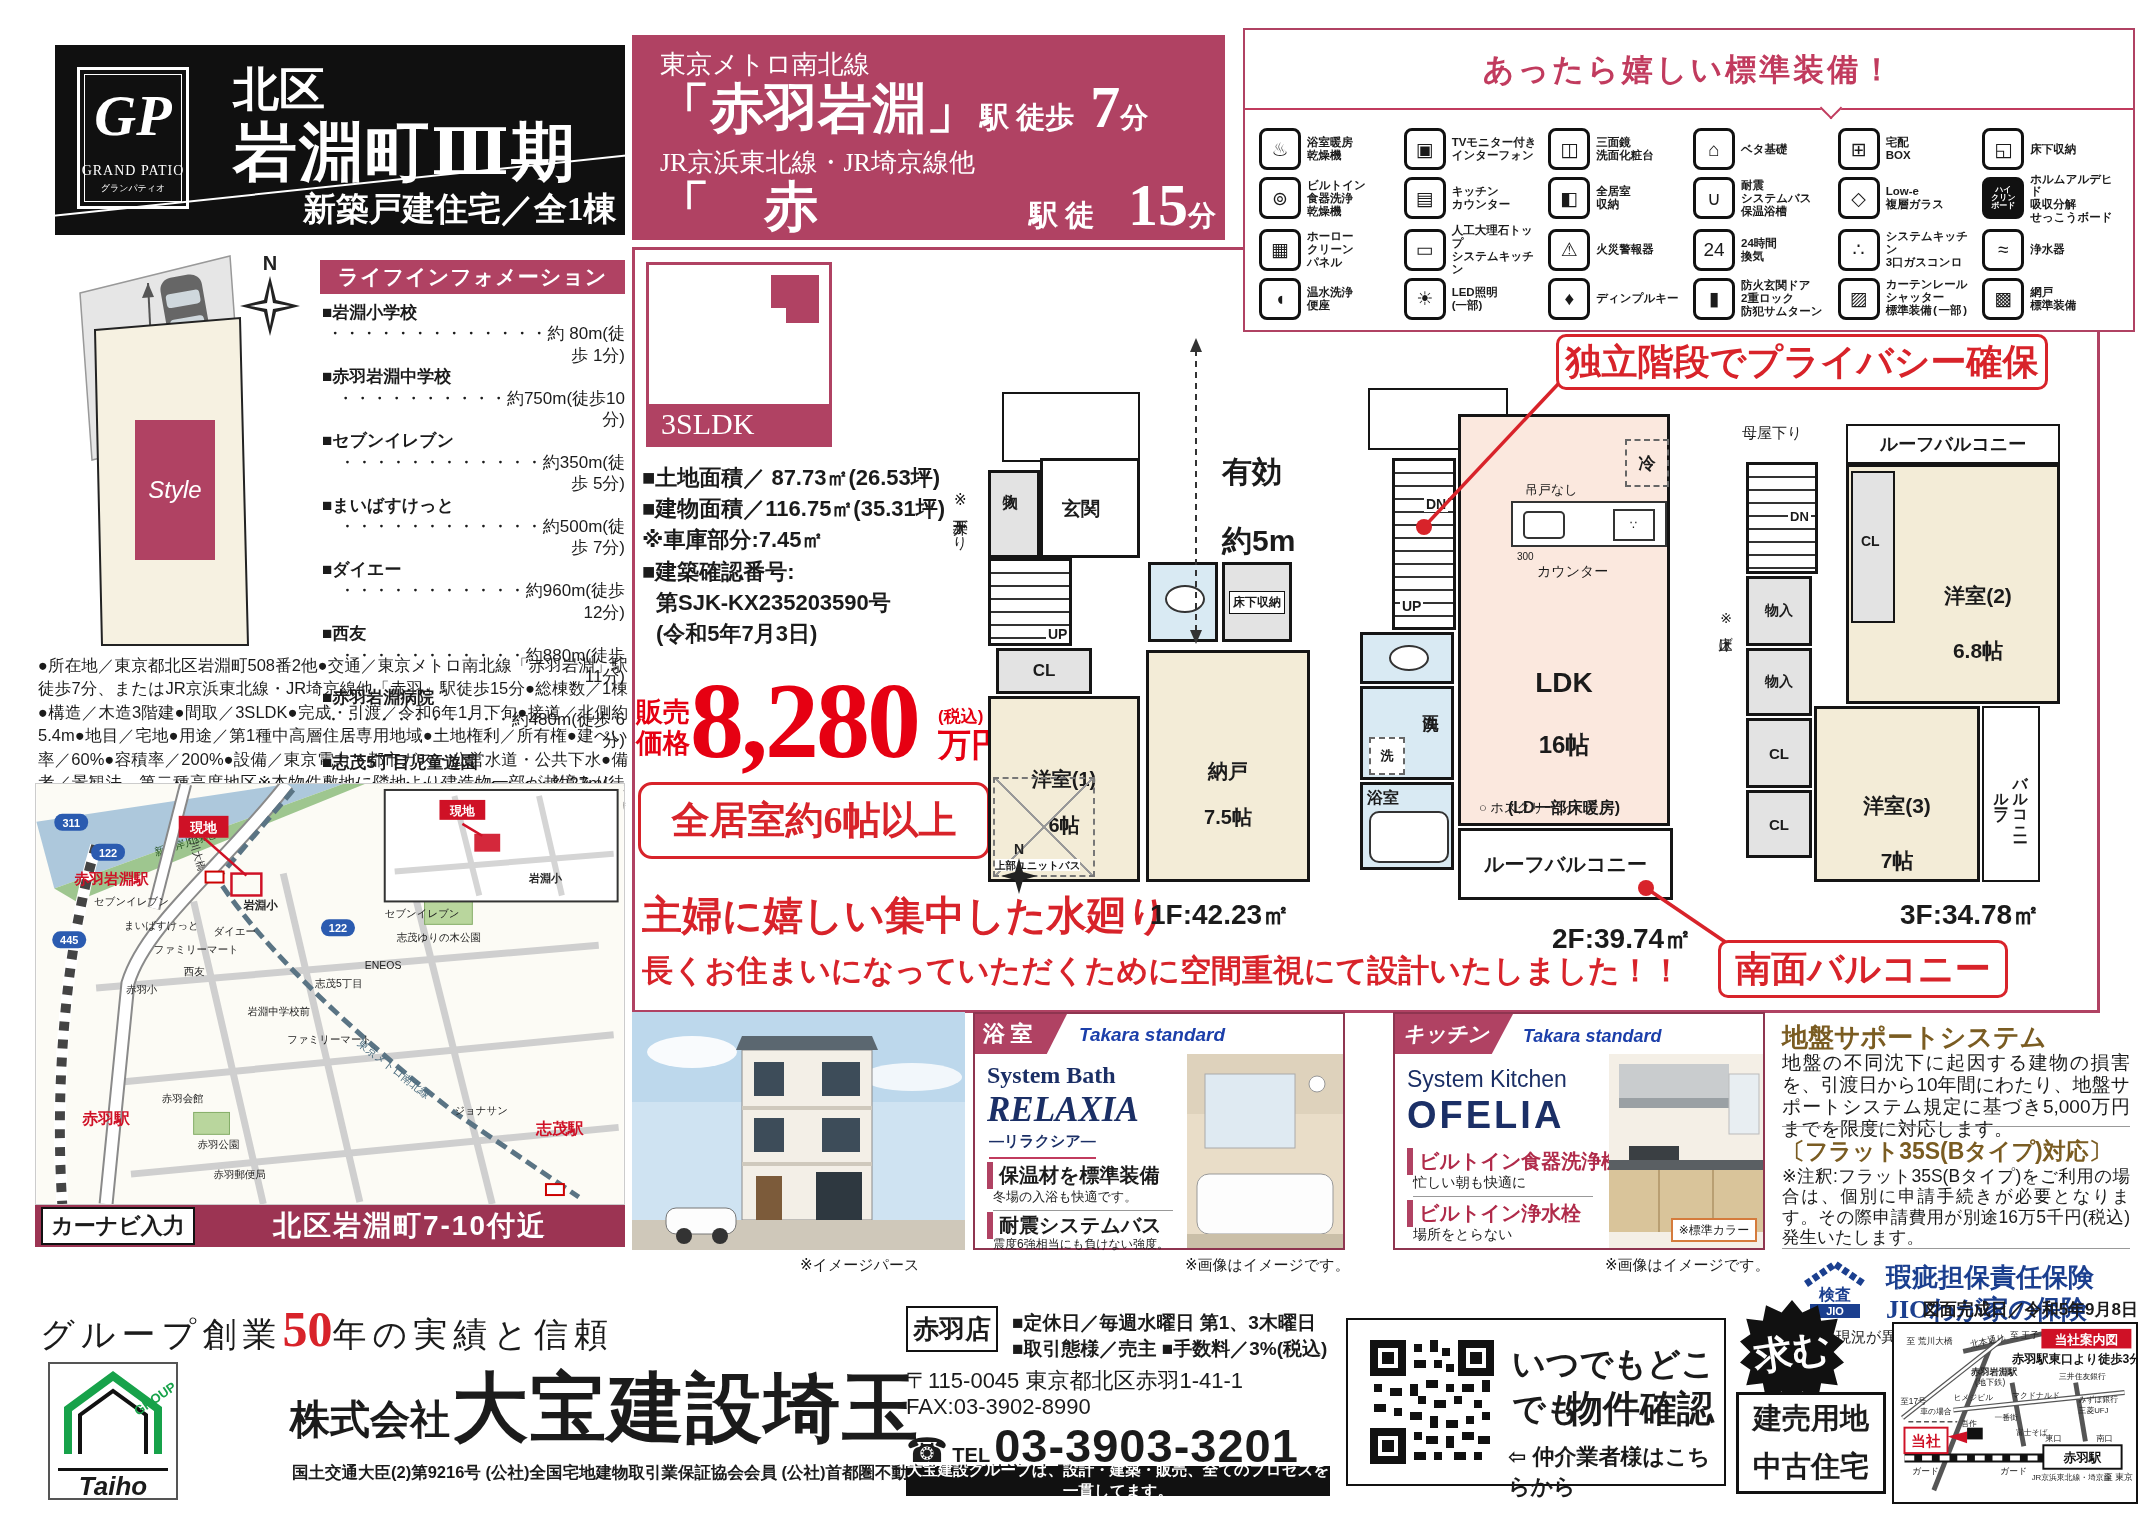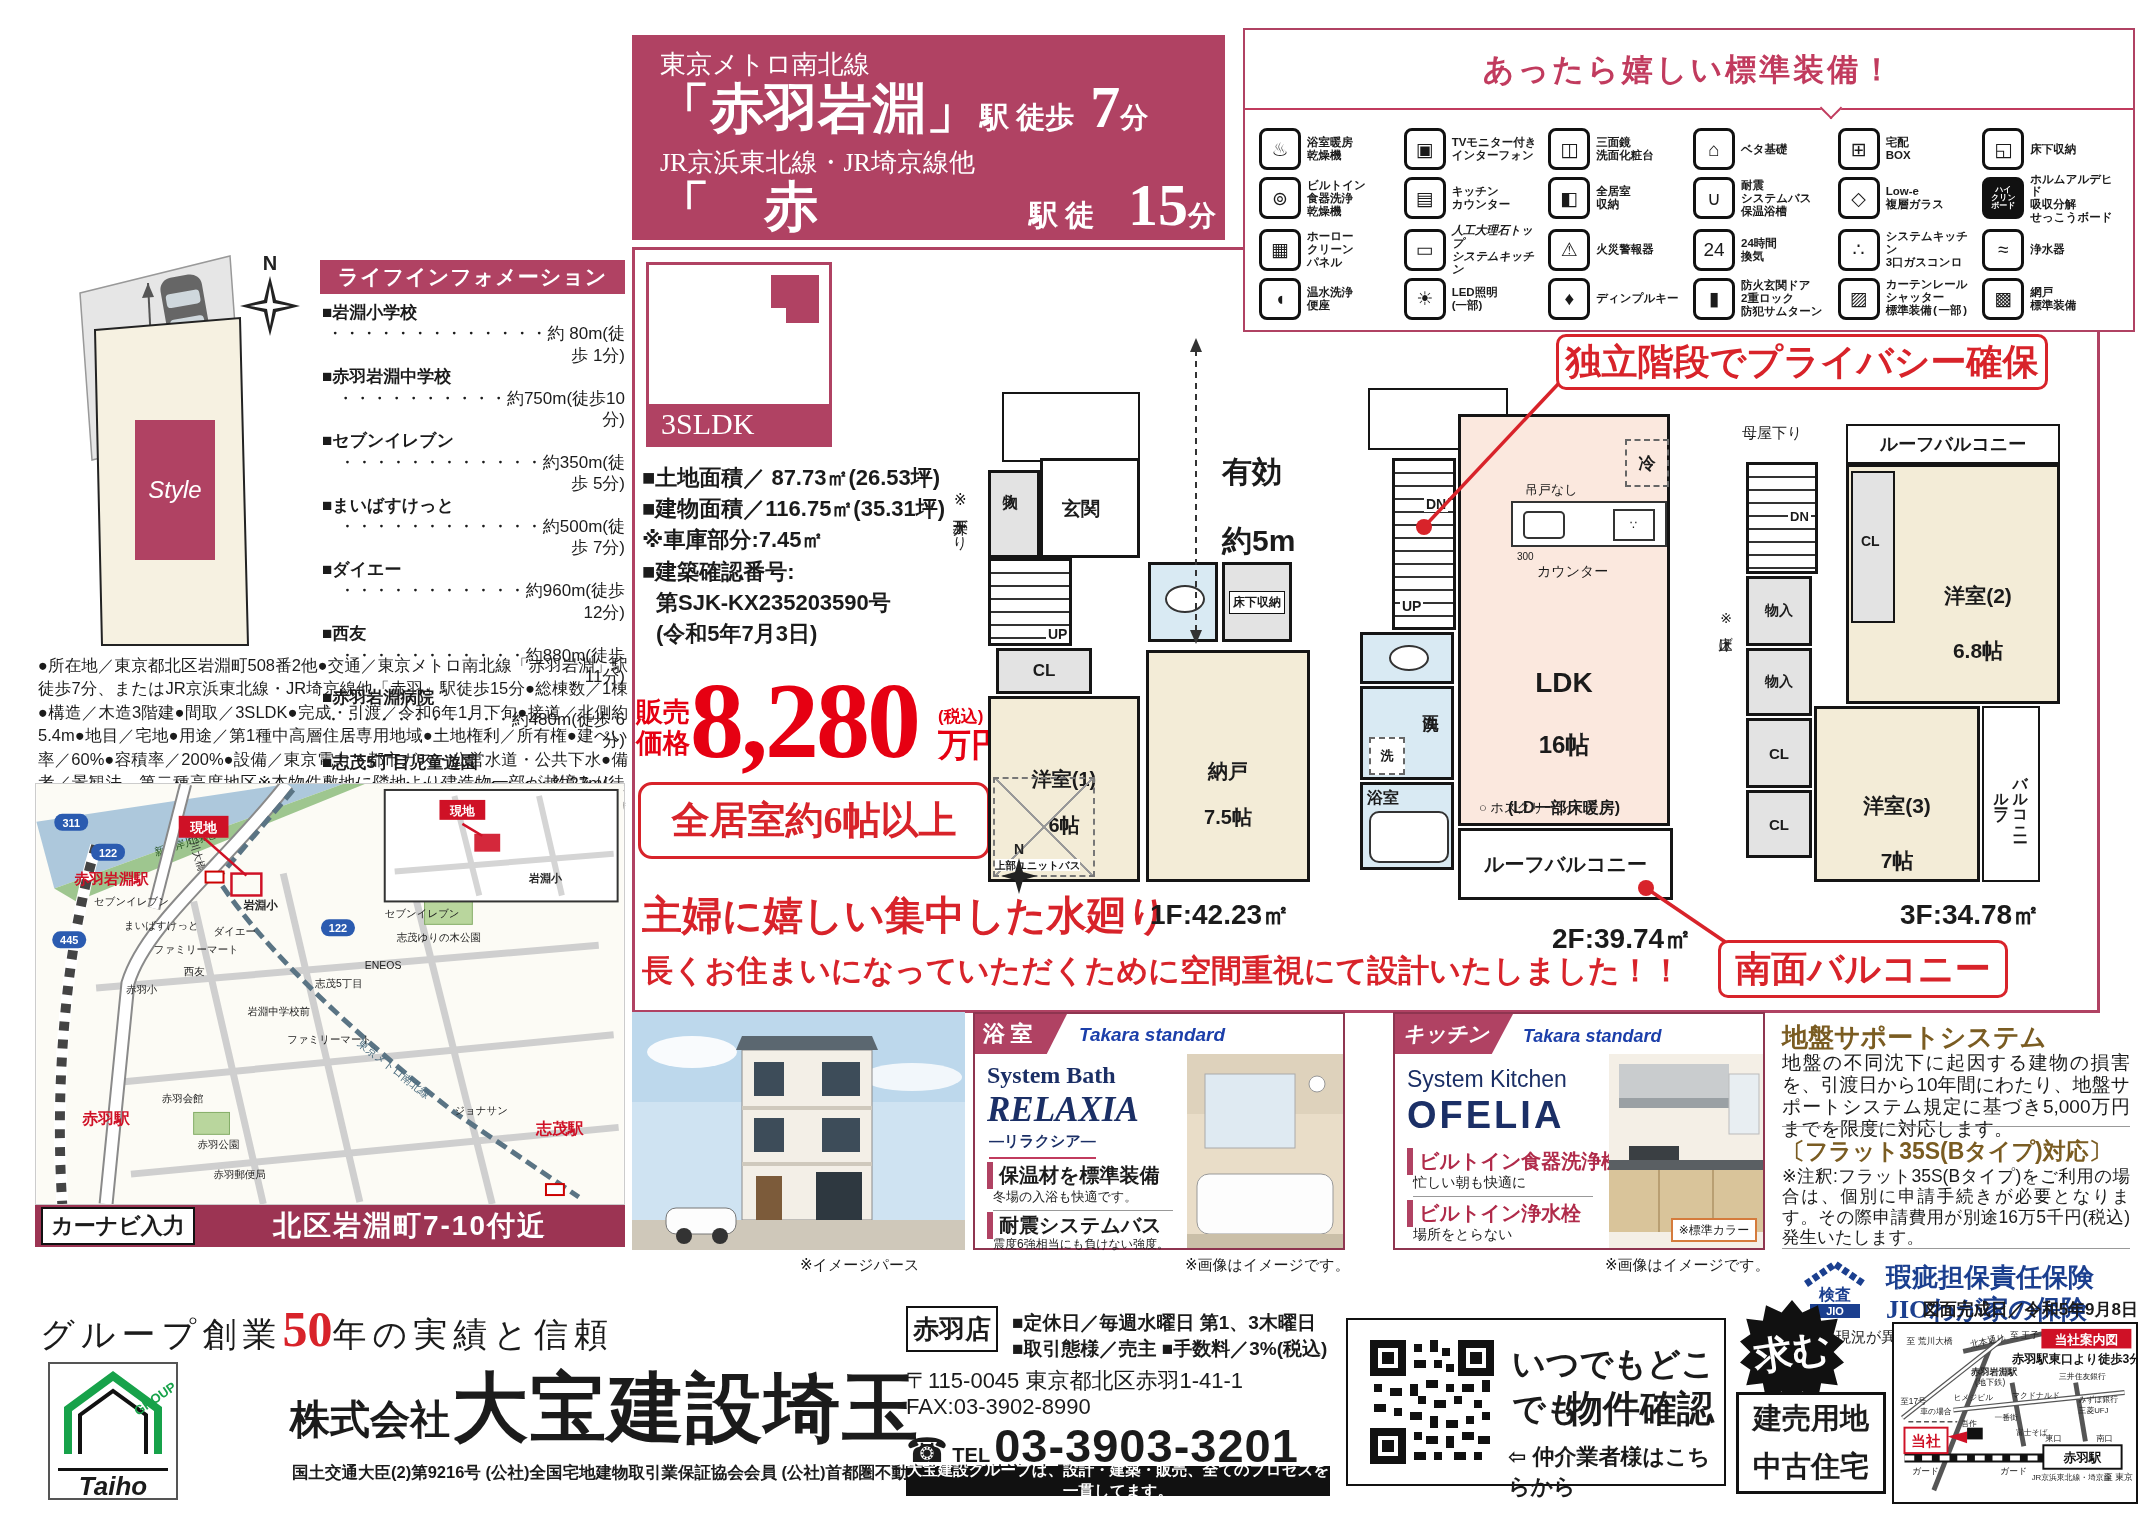--- a/index.html
+++ b/index.html
@@ -27,20 +27,32 @@
   .annbox{position:absolute;border:3px solid #d8232a;border-radius:10px;background:#fff;
     display:flex;align-items:center;justify-content:center}
   .feat{border-left:6px solid #b04263;padding-left:6px;font-weight:bold}
   svg text{font-family:"Liberation Sans","DejaVu Sans",sans-serif}
 </style>
 </head>
 <body>
 
 <div class="canvas">
 
+  <div class="s" style="left:55px;top:45px;width:570px;height:190px;background:#101010">
+    <div class="s" style="left:-20px;top:138px;width:640px;height:2px;background:#fff;transform:rotate(-6deg)"></div>
+    <div class="s" style="left:22px;top:22px;width:112px;height:142px;border:3px solid #fff">
+      <div class="s" style="left:4px;top:4px;right:4px;bottom:4px;border:1px solid #fff"></div>
+      <div class="s sr w ctr" style="left:0;top:8px;width:100%;height:74px;font-size:58px;font-weight:bold;font-style:italic">GP</div>
+      <div class="s sr w ctr" style="left:0;top:92px;width:100%;height:18px;font-size:14px;letter-spacing:1px">GRAND PATIO</div>
+      <div class="s w ctr" style="left:0;top:112px;width:100%;height:12px;font-size:9px">グランパティオ</div>
+    </div>
+    <div class="s sr b w" style="left:178px;top:14px;font-size:46px">北区</div>
+    <div class="s sr b w" style="left:178px;top:64px;font-size:64px;letter-spacing:2px">岩淵町Ⅲ期</div>
+    <div class="s sr b w" style="left:248px;top:142px;font-size:33px">新築戸建住宅／全1棟</div>
+  </div>
 
   <div class="s accbg" style="left:632px;top:35px;width:593px;height:205px">
     <div class="s sr w" style="left:28px;top:12px;font-size:26px">東京メトロ南北線</div>
     <div class="s" style="left:24px;top:38px;width:560px;height:66px;display:flex;align-items:baseline">
       <span class="sr b w" style="font-size:54px">「赤羽岩淵」</span>
       <span class="sr b w" style="font-size:29px">駅 徒歩</span>
       <span class="sr b w" style="font-size:60px;margin-left:16px">7</span>
       <span class="sr b w" style="font-size:28px">分</span>
     </div>
     <div class="s sr w" style="left:28px;top:110px;font-size:26px">JR京浜東北線・JR埼京線他</div>
@@ -123,21 +135,21 @@
 せっこうボード</span>
         </div>
       <div class="eq-item">
           <span class="eq-icon">▦</span>
           <span class="eq-label" style="white-space: pre-line;">ホーロー
 クリーン
 パネル</span>
         </div>
       <div class="eq-item">
           <span class="eq-icon">▭</span>
-          <span class="eq-label" style="white-space: pre-line; font-style: italic;">人工大理石トップ
+          <span class="eq-label" style="white-space: pre-line;">人工大理石トップ
 システムキッチン</span>
         </div>
       <div class="eq-item">
           <span class="eq-icon">⚠</span>
           <span class="eq-label" style="white-space: pre-line;">火災警報器</span>
         </div>
       <div class="eq-item">
           <span class="eq-icon">24</span>
           <span class="eq-label" style="white-space: pre-line;">24時間
 換気</span>

